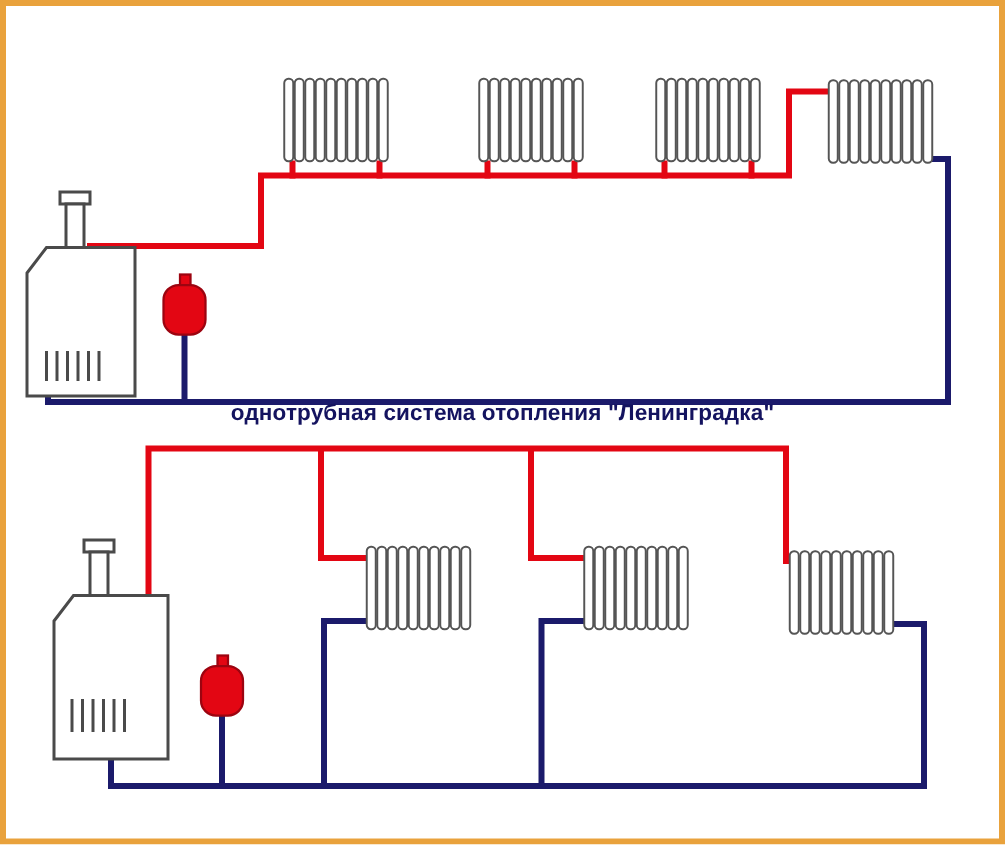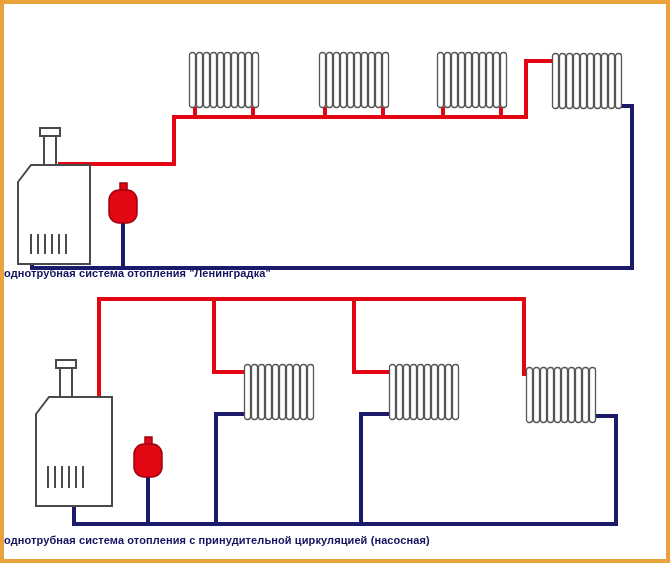--- a/index.html
+++ b/index.html
@@ -10,22 +10,23 @@
     height: 563px;
     border: 4px solid var(--border, #e9a23c);
     background: var(--background, #ffffff);
     overflow: hidden;
   }
   .schematic { position: absolute; left: 0; top: 0; width: 662px; height: 555px; }
   .caption {
     position: absolute;
     left: 0;
     width: 100%;
+    text-align: center;
     font-weight: bold;
-    font-size: 11px;
+    font-size: 15px;
     letter-spacing: 0.1px;
     color: var(--caption-text, #14135f);
   }
   .caption-top { top: 263px; }
   .caption-bottom { top: 530px; }
   .pipe-supply { fill: none; stroke: var(--supply-pipe, #e30613); stroke-width: 4; stroke-linecap: butt; stroke-linejoin: miter; }
   .pipe-return { fill: none; stroke: var(--return-pipe, #1b1a6b); stroke-width: 4; stroke-linecap: butt; stroke-linejoin: miter; }
   .outline { fill: #ffffff; stroke: var(--outline, #4a4a4a); stroke-width: 2; }
   .slit { stroke: var(--outline, #4a4a4a); stroke-width: 2; }
   .tank { fill: var(--expansion-tank, #e30613); stroke: #9c0410; stroke-width: 1.5; }
@@ -125,15 +126,14 @@
       </g>
 
       <use href="#radiator-unit" x="240" y="360" class="rad"></use>
       <use href="#radiator-unit" x="385" y="360" class="rad"></use>
       <use href="#radiator-unit" x="522" y="363" class="rad"></use>
     </g>
   </svg>
 
   <div class="caption caption-top">однотрубная система отопления "Ленинградка"</div>
 
-  <div class="caption caption-bottom">однотрубная система отопления с принудительной циркуляцией (насосная)</div>
 
 </div>
 
 </body></html>

